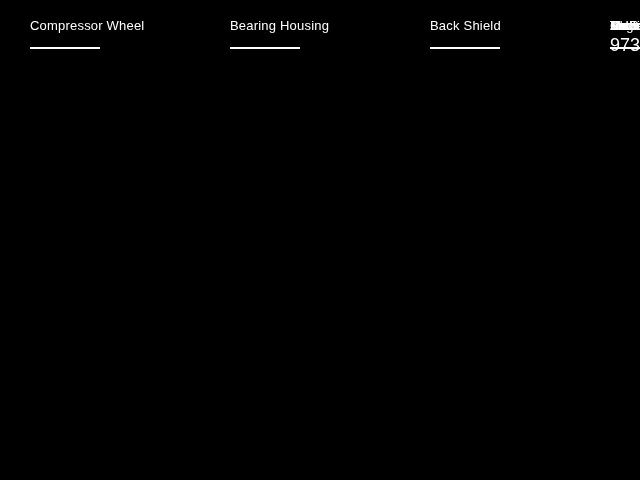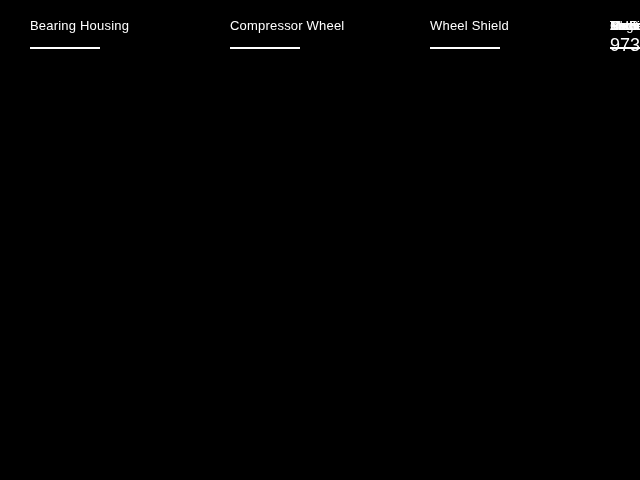--- a/index.html
+++ b/index.html
@@ -59,31 +59,31 @@
     display: none;
   }
 </style>
 </head>
 <body>
 
 <div class="screen">
   <div class="form-grid">
 
     <div class="field">
+      <div class="field-label">Compressor Wheel</div>
+
+      <div class="field-line"></div>
+    </div>
+    <div class="field">
       <div class="field-label">Bearing Housing</div>
 
       <div class="field-line"></div>
     </div>
     <div class="field">
-      <div class="field-label">Compressor Wheel</div>
-
-      <div class="field-line"></div>
-    </div>
-    <div class="field">
-      <div class="field-label">Wheel Shield</div>
+      <div class="field-label">Back Shield</div>
 
       <div class="field-line"></div>
     </div>
     <div class="field">
       <div class="field-label">Noozles</div>
 
       <div class="field-line"></div>
     </div>
 
     <div class="field">

